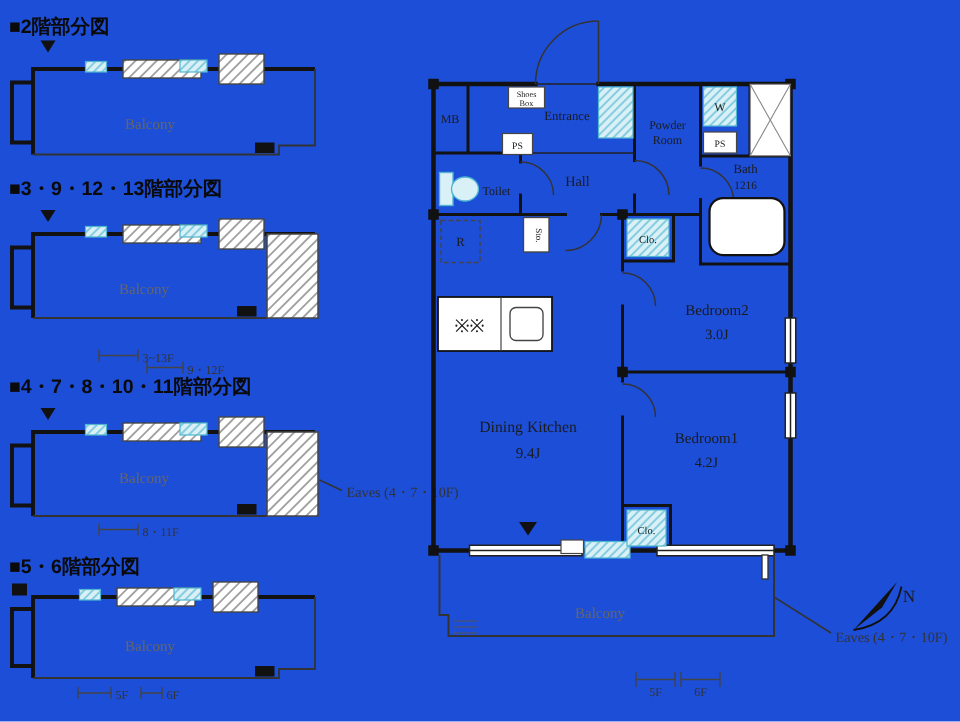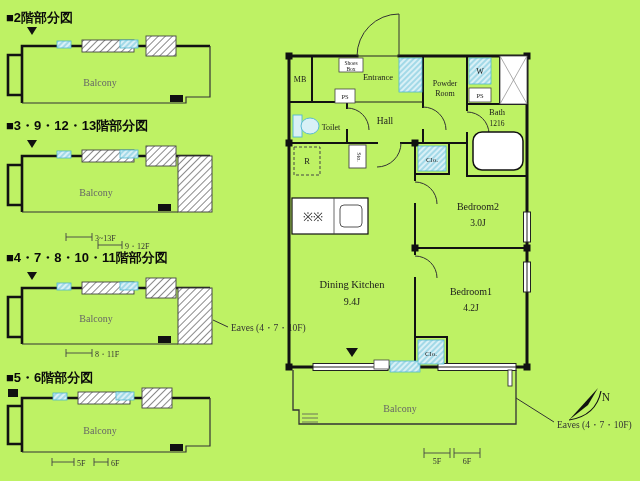--- a/index.html
+++ b/index.html
@@ -1,16 +1,16 @@
 <!DOCTYPE html>
 <html><head>
 <meta charset="utf-8">
 <style>
   html,body{margin:0;padding:0;background:#ffffff;}
-  .canvas{position:relative;width:640px;height:481px;background:#bef264;overflow:hidden;}
+  .canvas{position:relative;width:640px;height:481px;background:#1d4ed8;overflow:hidden;}
   svg{position:absolute;left:0;top:0;}
   .jt{font-family:"Liberation Sans",sans-serif;font-weight:bold;fill:#0a0a0a;}
   .rm{font-family:"Liberation Serif",serif;fill:#1b1b1b;}
   .gy{font-family:"Liberation Serif",serif;fill:#666666;}
   .dm{font-family:"Liberation Serif",serif;fill:#333333;}
 </style>
 </head>
 <body>
 
 <div class="canvas">

